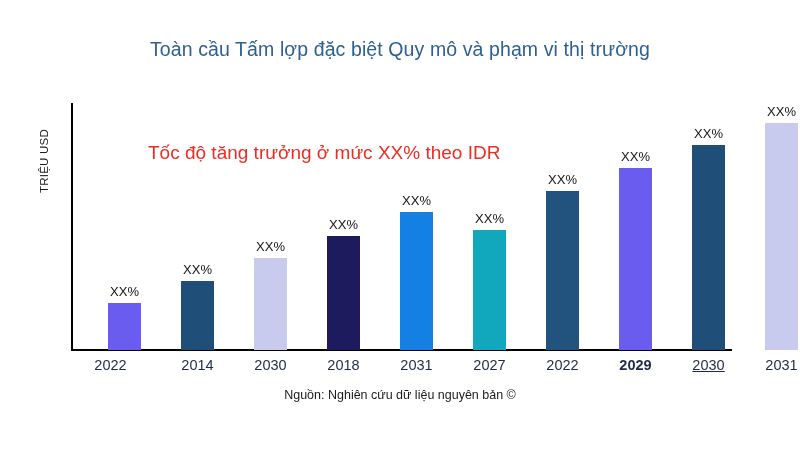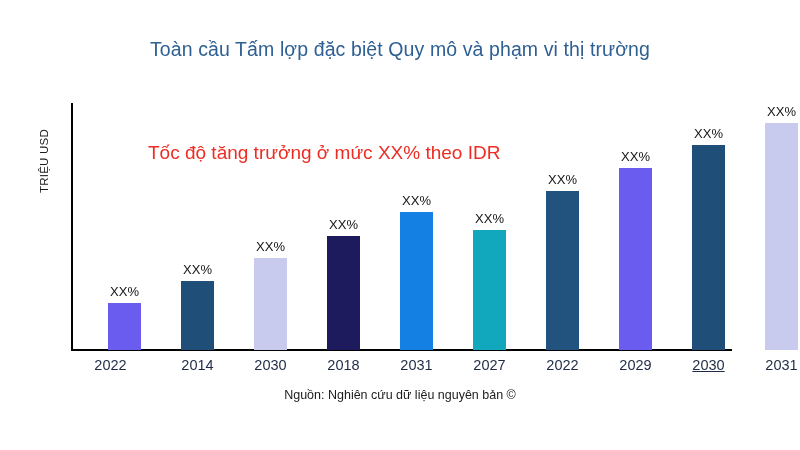--- a/index.html
+++ b/index.html
@@ -187,16 +187,16 @@
 
   <div id="source-note">Nguồn: Nghiên cứu dữ liệu nguyên bản ©</div>
 
 <div class="x-tick" style="left: 76px;">2022</div>
     <div class="x-tick" style="left: 163px;">2014</div>
     <div class="x-tick" style="left: 236px;">2030</div>
     <div class="x-tick" style="left: 309px;">2018</div>
     <div class="x-tick" style="left: 382px;">2031</div>
     <div class="x-tick" style="left: 455px; text-align: center;">2027</div>
     <div class="x-tick" style="left: 528px;">2022</div>
-    <div class="x-tick" style="left: 601px;">2029</div>
+    <div class="x-tick" style="left: 601px; font-weight: bold;">2029</div>
     <div class="x-tick" style="left: 674px; text-decoration: underline;">2030</div>
     <div class="x-tick" style="left: 747px;">2031</div>
   </div>
 
 </body></html>

